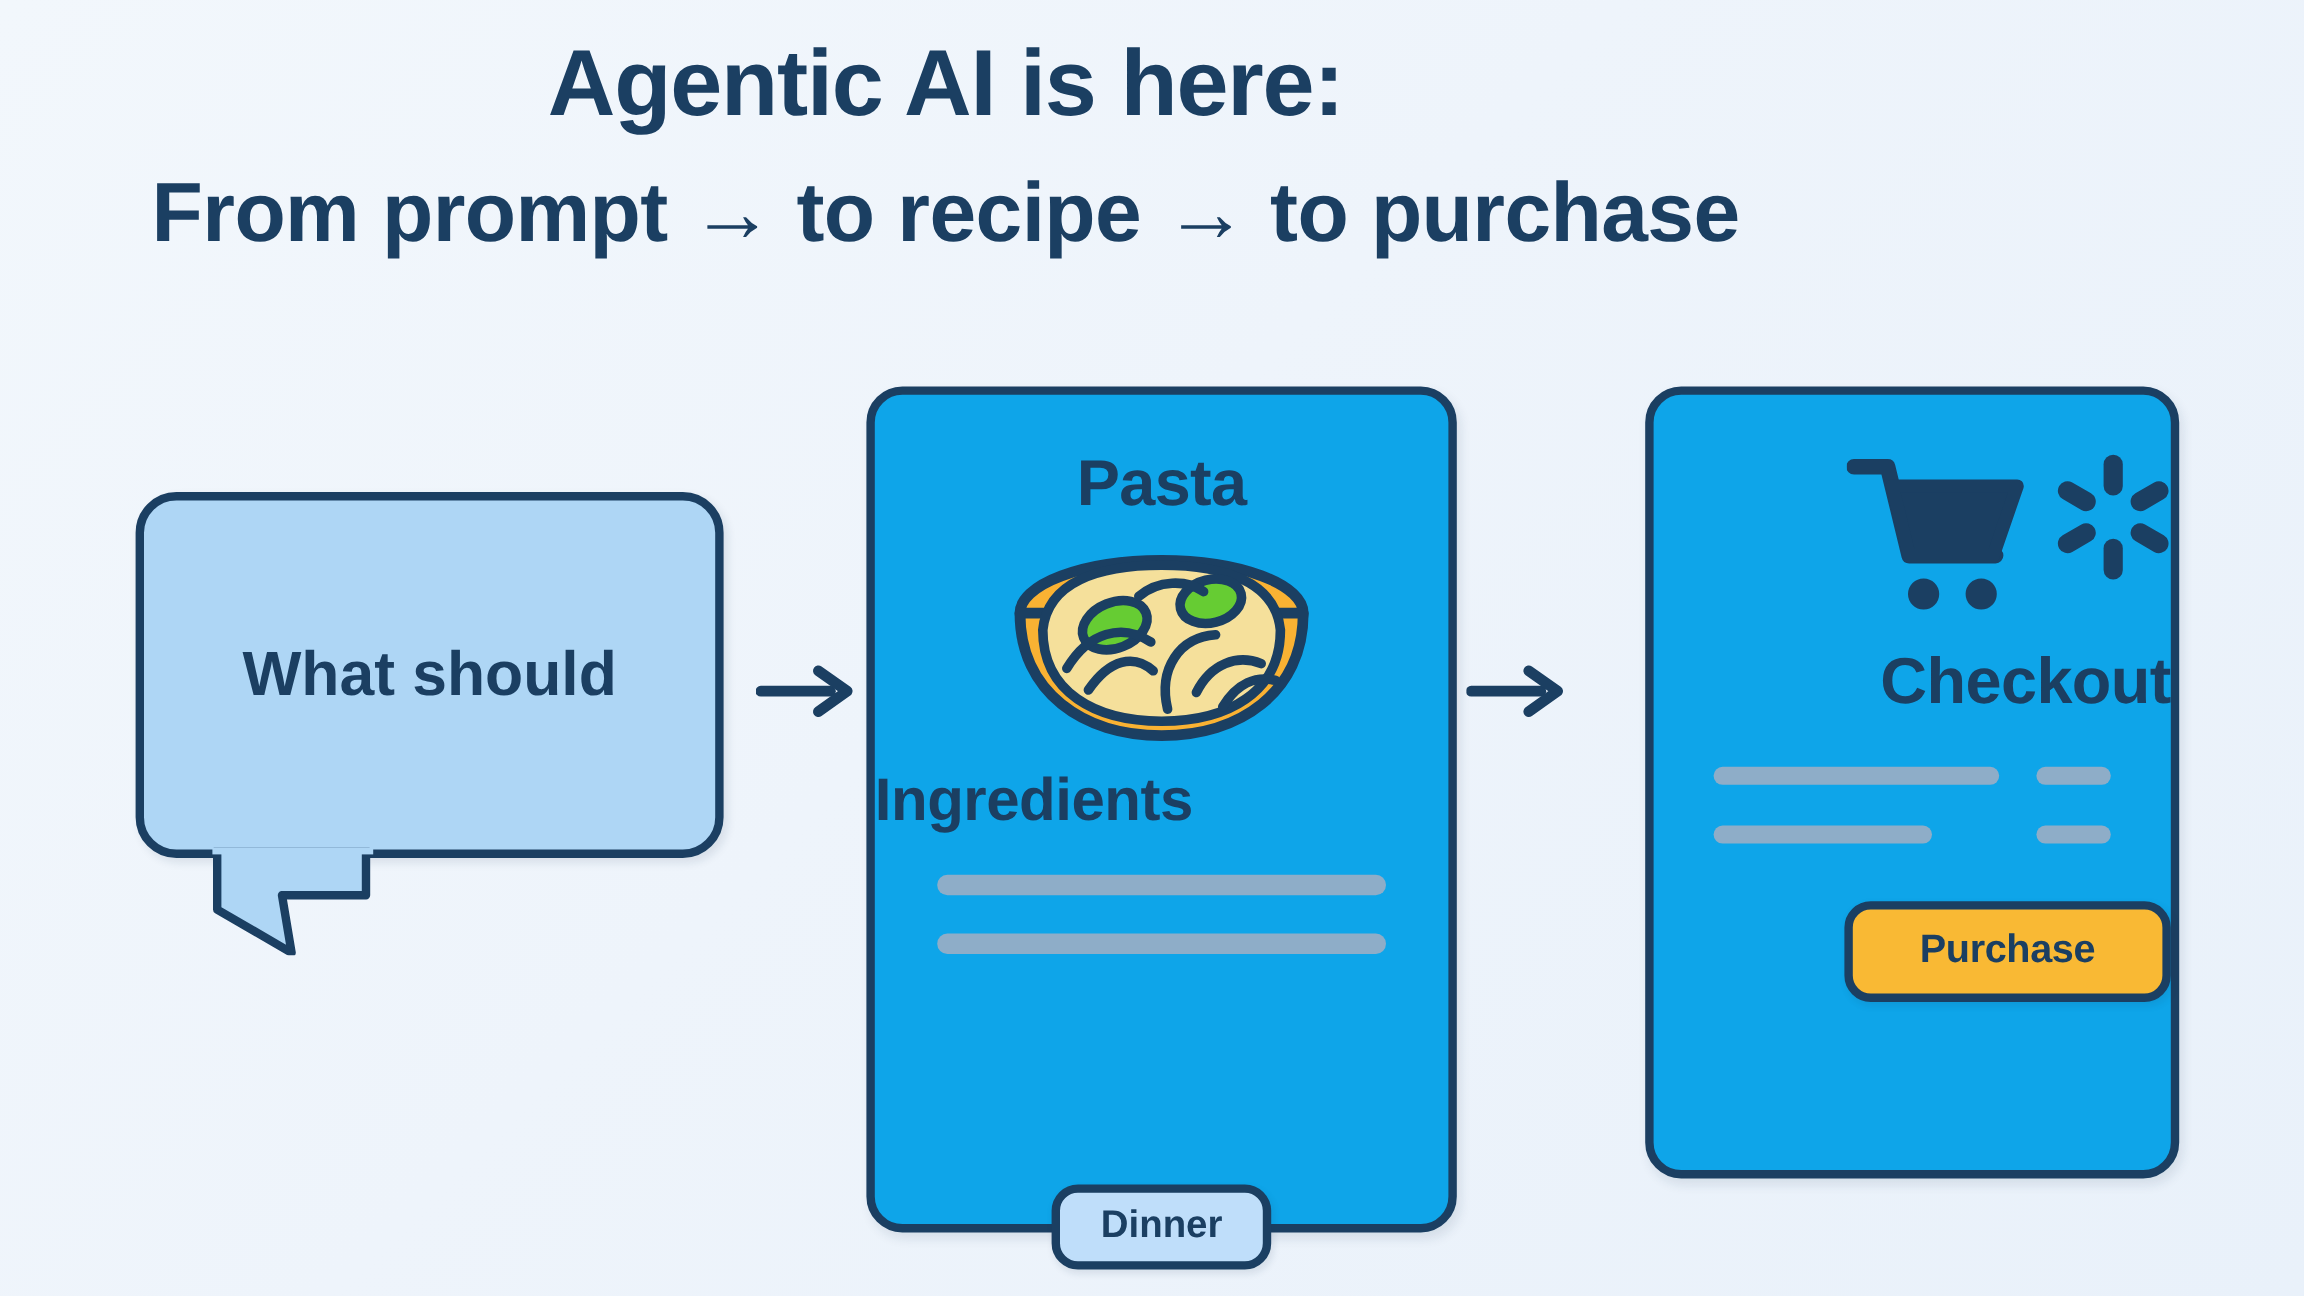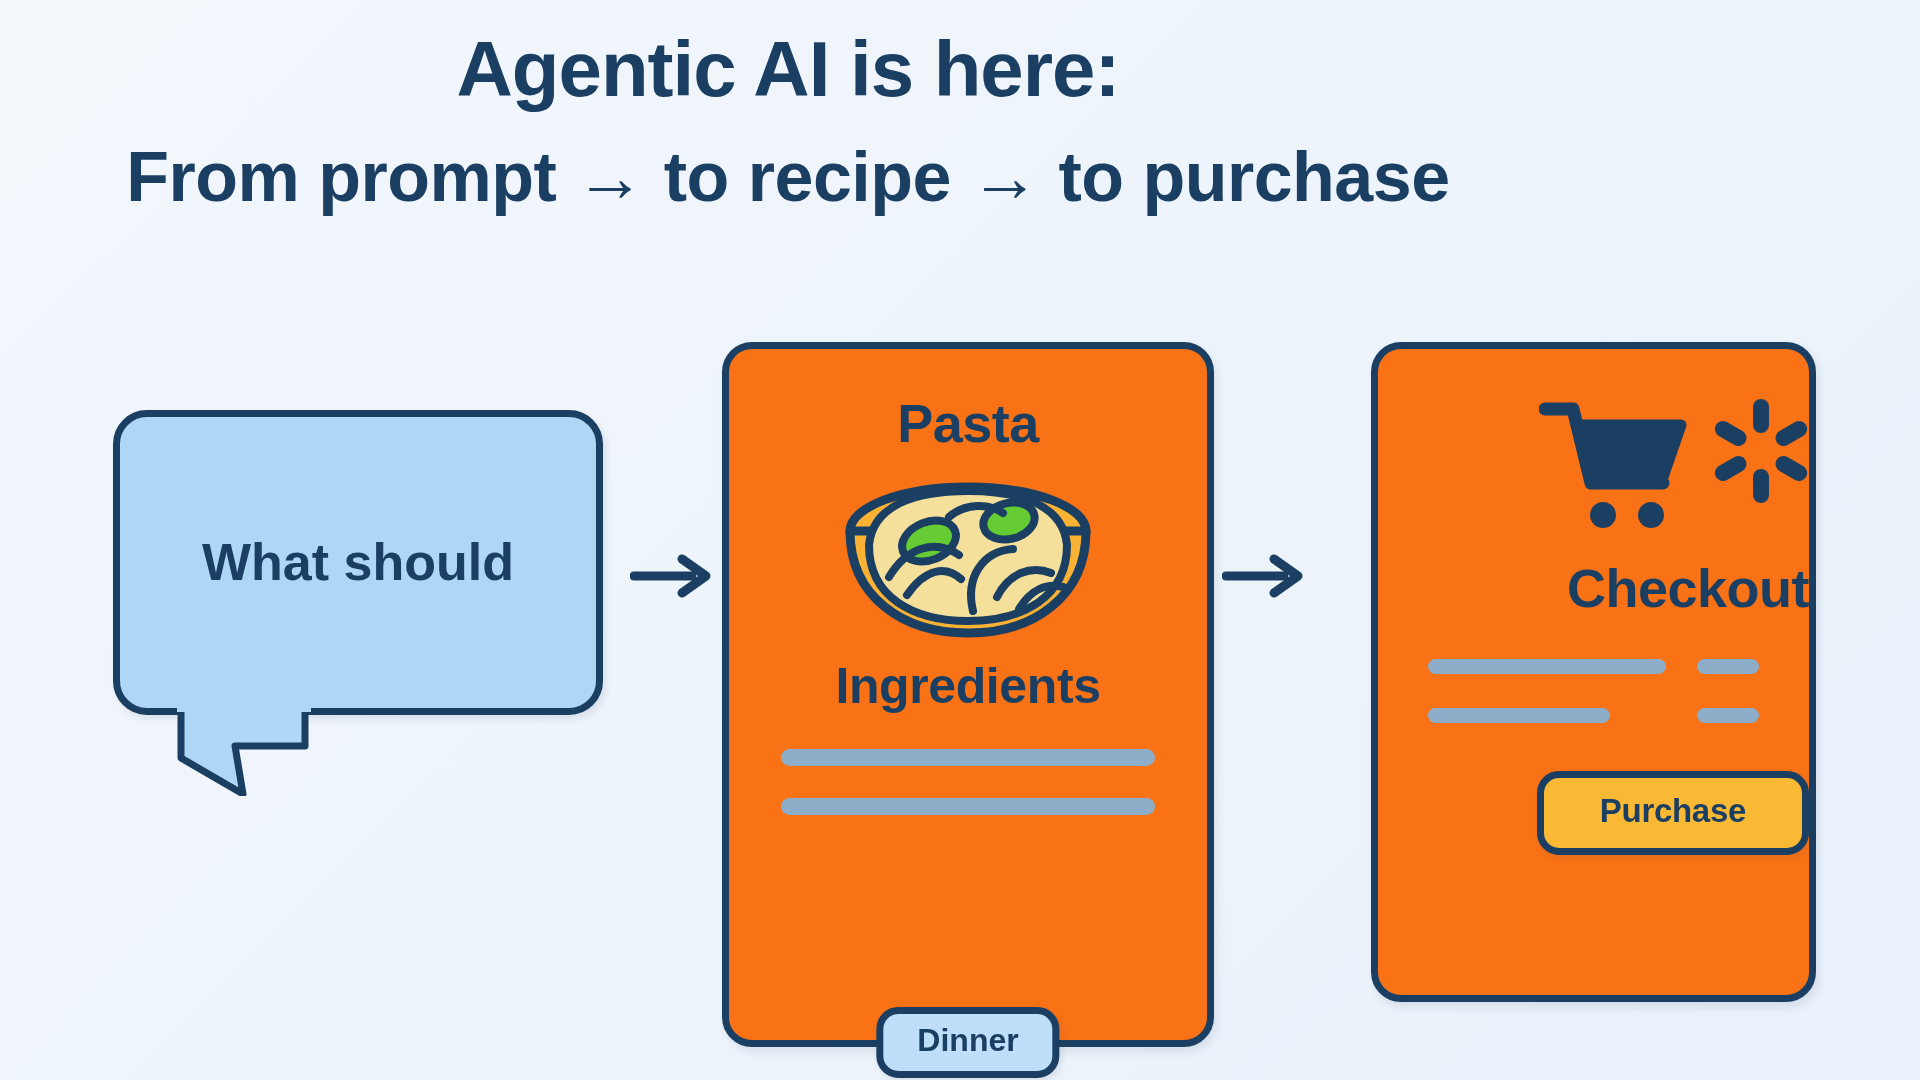--- a/index.html
+++ b/index.html
@@ -93,25 +93,24 @@
     position: absolute;
     width: 86px;
     height: 56px;
   }
   .arrow-1 { left: 630px; top: 218px; }
   .arrow-2 { left: 1222px; top: 218px; }
 
   
   .card {
     position: absolute;
-    background: #f97316;
+    background: #0ea5e9;
     border: 7px solid #1b3f62;
     border-radius: 30px;
     box-shadow: 3px 5px 9px rgba(20,50,80,0.10);
-    margin-top: 20px;
   }
 
   
   .card-recipe {
     left: 722px;
     top: -8px;
     width: 492px;
     height: 705px;
   }
   .recipe-title {
@@ -126,21 +125,20 @@
   .bowl-holder {
     display: flex;
     justify-content: center;
     margin-top: 14px;
   }
   .recipe-subtitle {
     margin-top: 18px;
     font-size: 50px;
     font-weight: bold;
     color: #1b3f62;
-    text-align: center;
     letter-spacing: -0.4px;
   }
   .ing-lines {
     margin-top: 34px;
     padding: 0 52px;
   }
   .ing-line {
     height: 17px;
     background: #8eadc8;
     border-radius: 9px;

